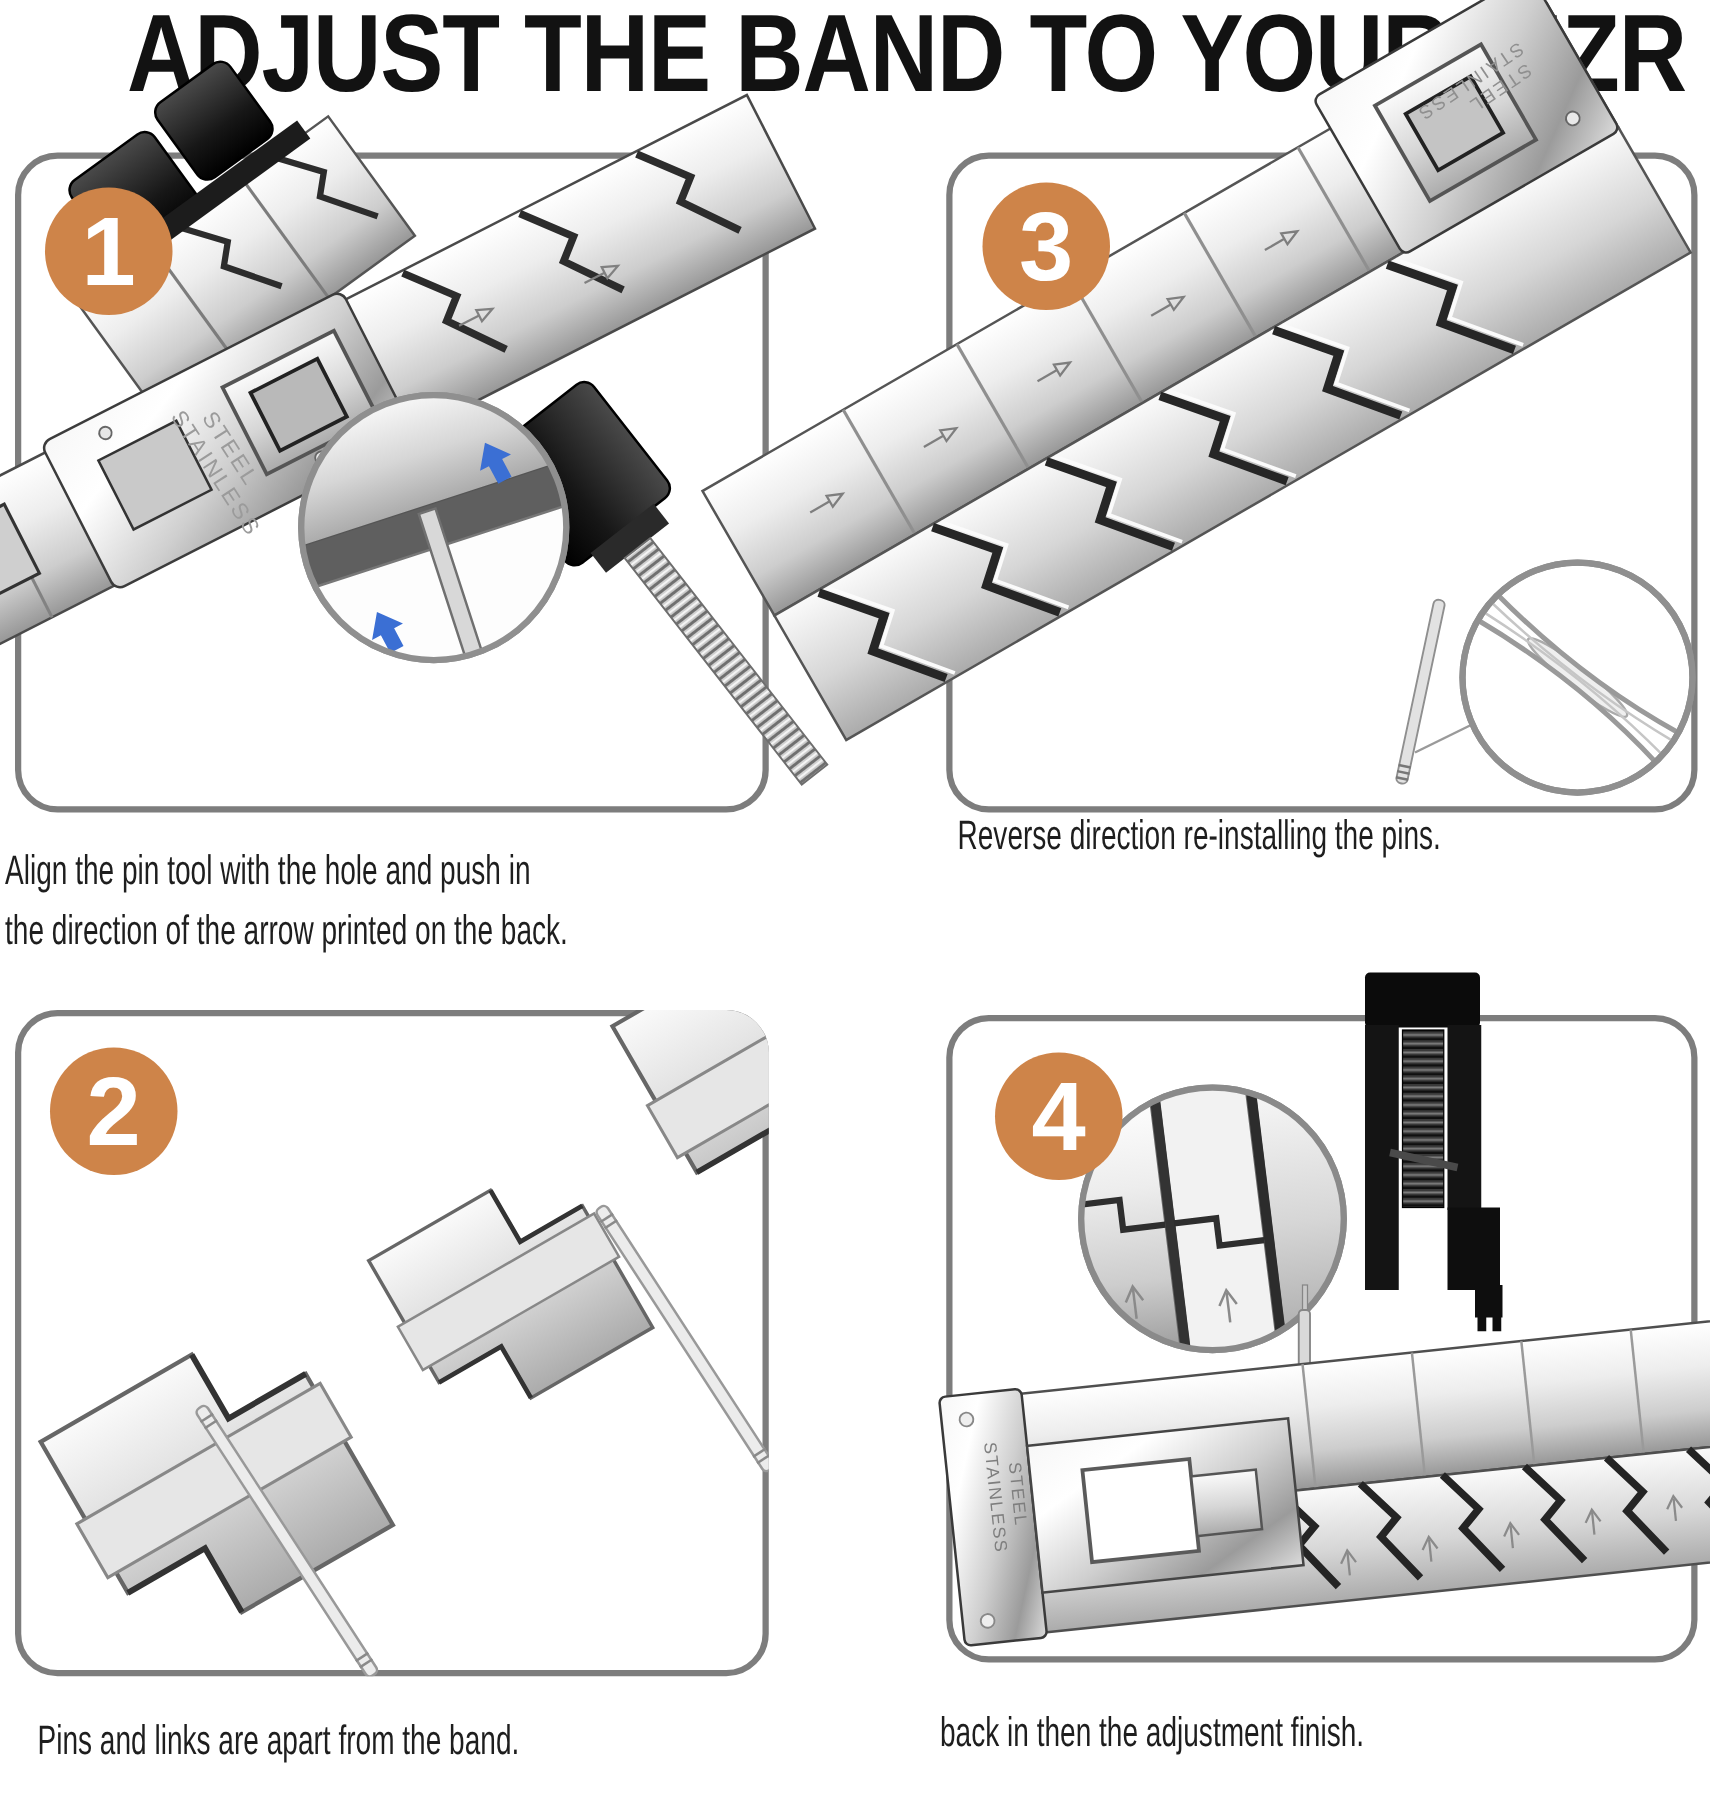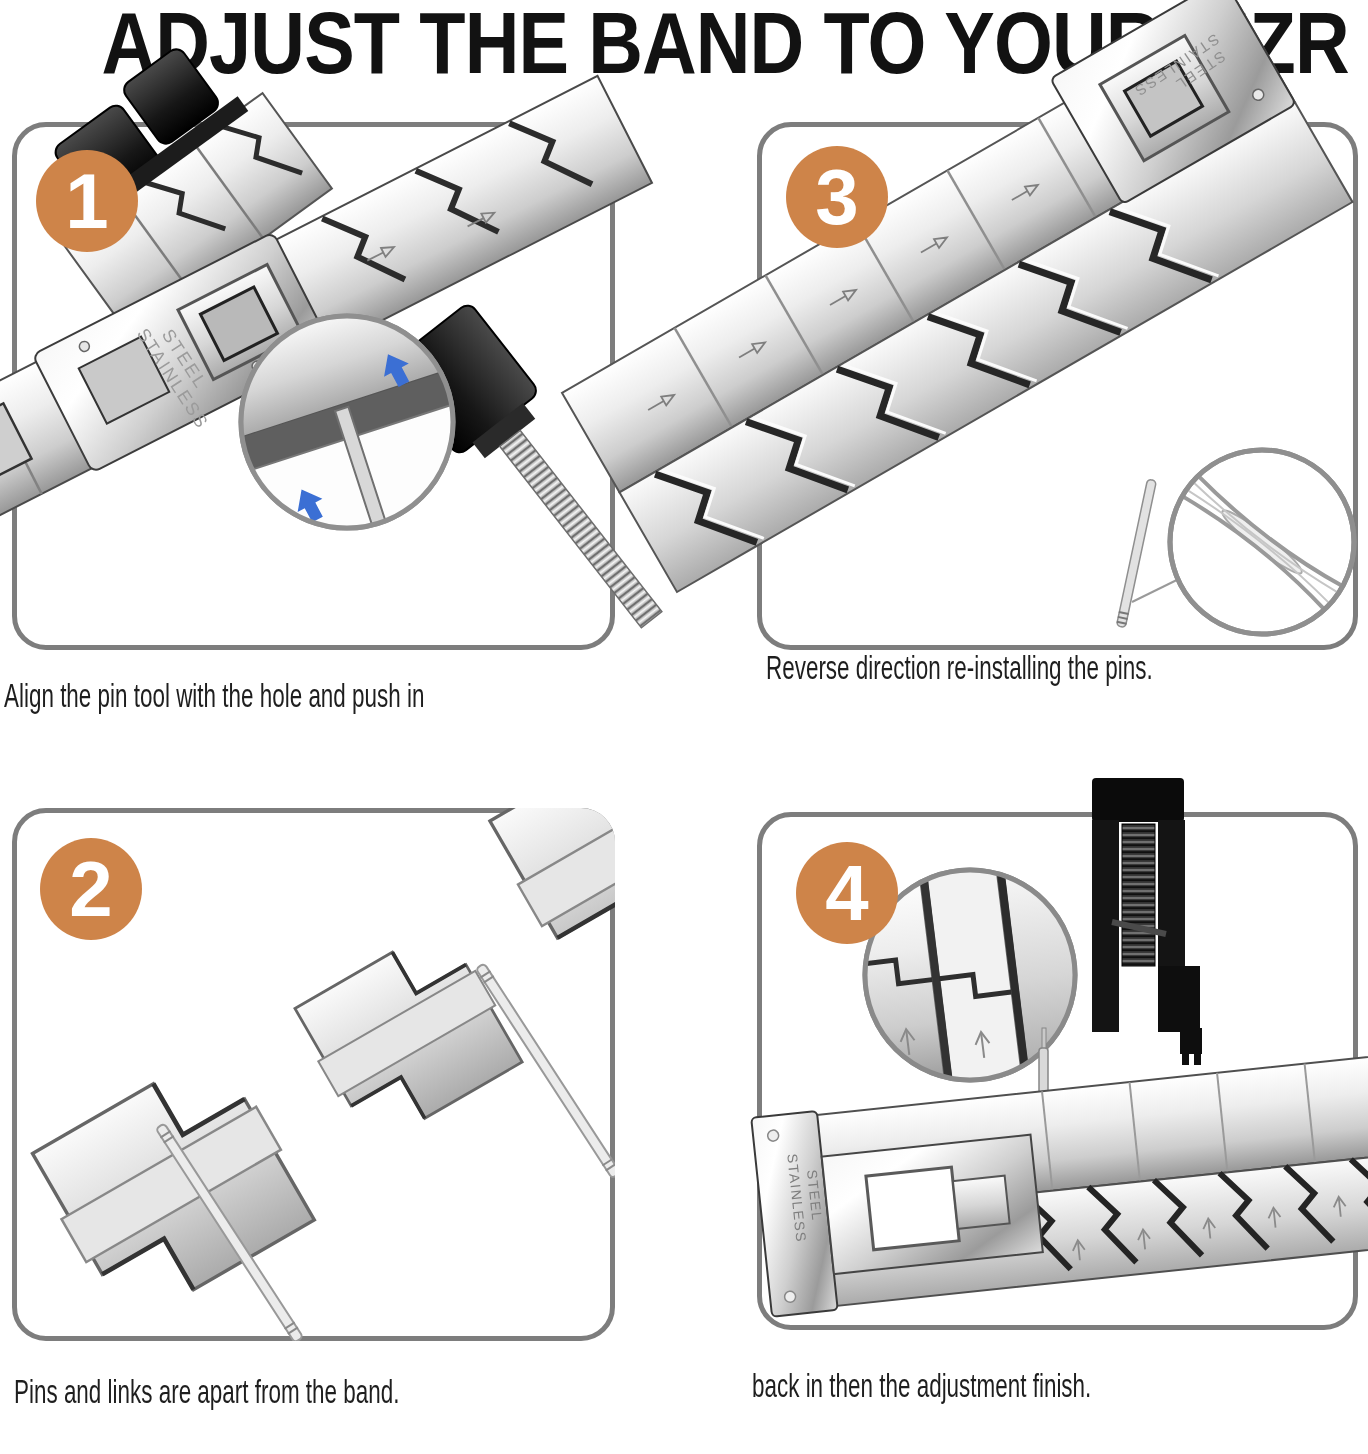--- a/index.html
+++ b/index.html
@@ -380,22 +380,23 @@
 </div>
 <div class="badge" style="left:40px;top:838px;">
   <span>2</span>
 </div>
 <div class="badge" style="left:796px;top:842px;">
   <span>4</span>
 </div>
 
 <div class="caption" style="left:4px;top:672px;">
   <div class="row"><span class="ln">Align the pin tool with the hole and push in</span></div>
+  <div class="row"><span class="ln">the direction of the arrow printed on the back.</span></div>
 </div>
 <div class="caption" style="left:750px;top:644px;margin-left:16px;">
   <div class="row"><span class="ln">Reverse direction re-installing the pins.</span></div>
 </div>
-<div class="caption" style="left:14px;top:1368px;">
+<div class="caption" style="left:30px;top:1368px;">
   <div class="row"><span class="ln">Pins and links are apart from the band.</span></div>
 </div>
 <div class="caption" style="left:752px;top:1362px;">
   <div class="row"><span class="ln">back in then the adjustment finish.</span></div>
 </div>
 
 </body></html>

